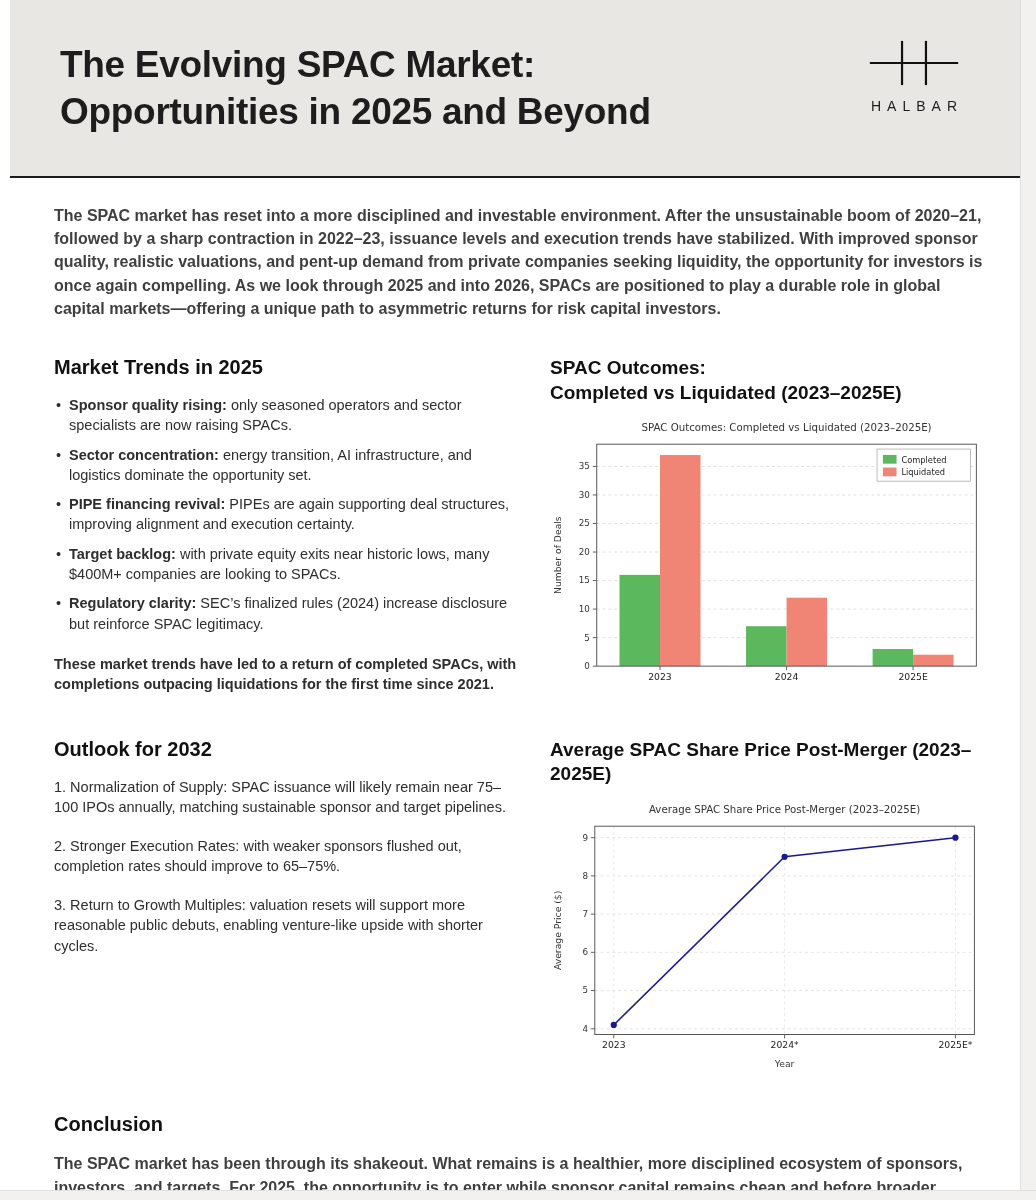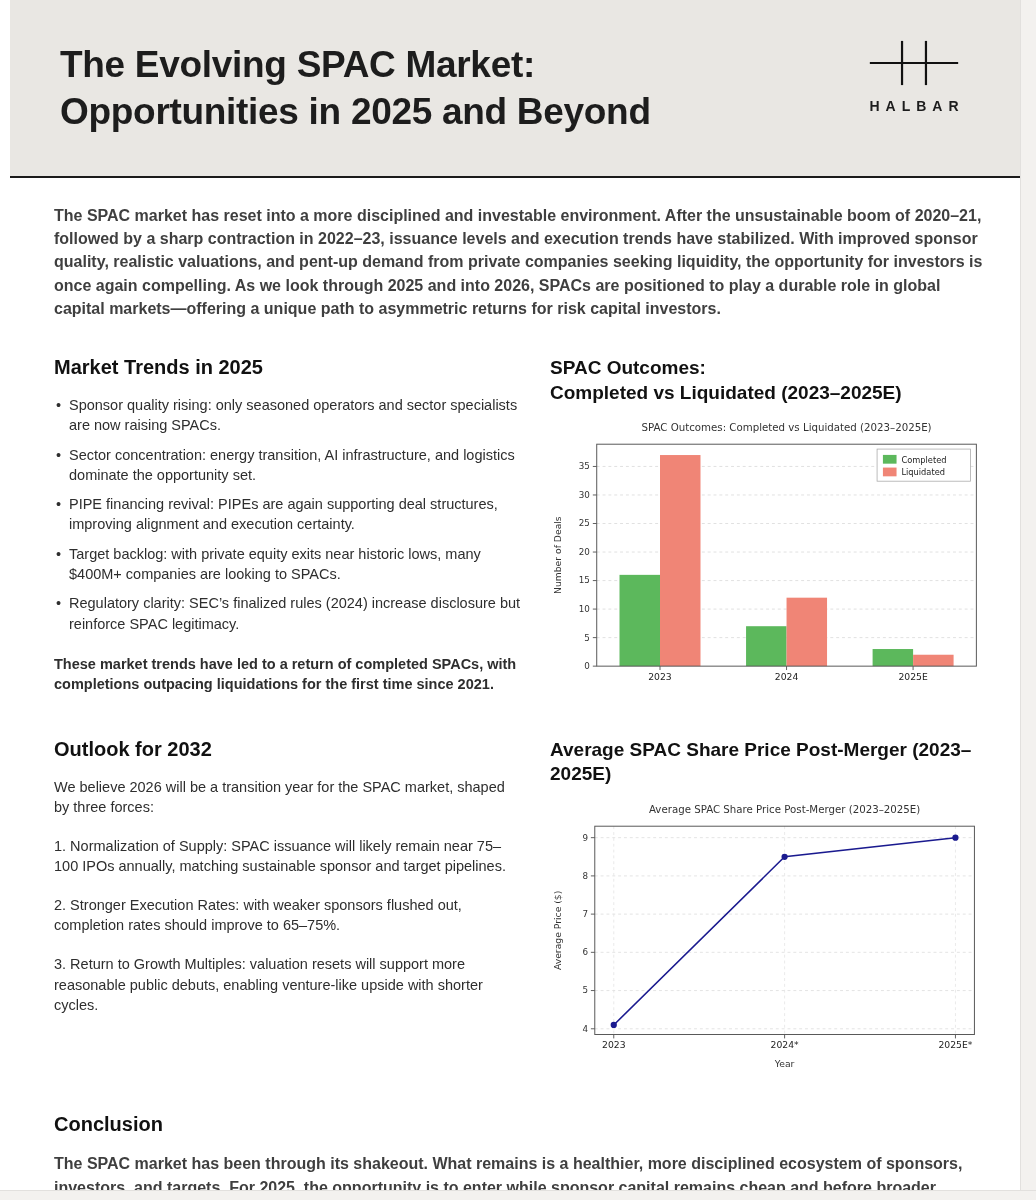--- a/index.html
+++ b/index.html
@@ -26,36 +26,36 @@
     padding:42px 48px 16px 50px;
   }
   h1.title {
     margin:0; font-size:37px; line-height:1.26; font-weight:700;
     color:#1d1d1d; letter-spacing:-0.3px;
   }
   .brand { position:absolute; top:36px; right:50px; width:112px; text-align:center; }
   .brand svg { width:92px; height:54px; display:block; margin:0 auto; }
   .brand-name {
     font-size:14px; letter-spacing:6px; text-indent:6px;
-    color:#1d1d1d; margin-top:8px; font-weight:700;
+    color:#1d1d1d; margin-top:8px; font-weight:400;
   }
   .main { padding:26px 30px 0 44px; }
   .lede {
     font-size:16px; font-weight:700; color:#3f3f3f; line-height:1.45; margin:0;
   }
   .grid {
     display:grid; grid-template-columns:468px 1fr;
     column-gap:52px; row-gap:46px; margin-top:36px;gap:28px;
   }
   h2.section-head { font-size:20px; font-weight:700; color:#111; margin:0 0 16px; }
   h2.chart-head { font-size:19px; line-height:1.3; margin:0 0 10px; }
   ul.bullets { list-style:none; margin:0; padding:0; font-size:14.5px; color:#2e2e2e; line-height:1.4; }
   ul.bullets li { position:relative; padding-left:15px; margin-bottom:9px; }
   ul.bullets li::before { content:"\2022"; position:absolute; left:2px; color:#2e2e2e; }
-  .lead { font-weight:400; }
+  .lead { font-weight:700; }
   .closing, .para { font-size:14.5px; color:#2e2e2e; line-height:1.42; }
   .closing { margin-top:20px;font-weight:bold; }
   .para { margin:0 0 18px; }
   .chart { width:100%; max-width:452px; margin-top:4px; }
   .chart svg { width:100%; height:auto; display:block; }
   .conclusion { margin-top:40px; padding-bottom:20px; }
   .bottom-track {
     position:absolute; left:0; bottom:0; width:1036px; height:10px;
     background:#f3f1ef; border-top:1px solid #e2e0de;
   }
@@ -147,21 +147,20 @@
               <rect x="342" y="41" width="14" height="9" fill="#5cb85c"></rect>
               <text x="361" y="49" font-size="8.5" fill="#222">Completed</text>
               <rect x="342" y="54" width="14" height="9" fill="#f08576"></rect>
               <text x="361" y="62" font-size="8.5" fill="#222">Liquidated</text>
             </svg>
           </div>
       </div>
 
       <div>
         <h2 class="section-head">Outlook for 2032</h2>
-        <p class="para">We believe 2026 will be a transition year for the SPAC market, shaped by three forces:</p>
         <p class="para">1. Normalization of Supply: SPAC issuance will likely remain near 75–100 IPOs annually, matching sustainable sponsor and target pipelines.</p>
         <p class="para">2. Stronger Execution Rates: with weaker sponsors flushed out, completion rates should improve to 65–75%.</p>
         <p class="para">3. Return to Growth Multiples: valuation resets will support more reasonable public debuts, enabling venture-like upside with shorter cycles.</p>
       </div>
 
       <div>
         <h2 class="section-head chart-head">Average SPAC Share Price Post-Merger (2023–2025E)</h2>
         <div class="chart">
             <svg viewBox="0 0 452 284" font-family="DejaVu Sans, sans-serif">
               <line x1="46" x2="436" y1="238.11009174311928" y2="238.11009174311928" stroke="#dcdcdc" stroke-width="0.8" stroke-dasharray="3,3"></line>

